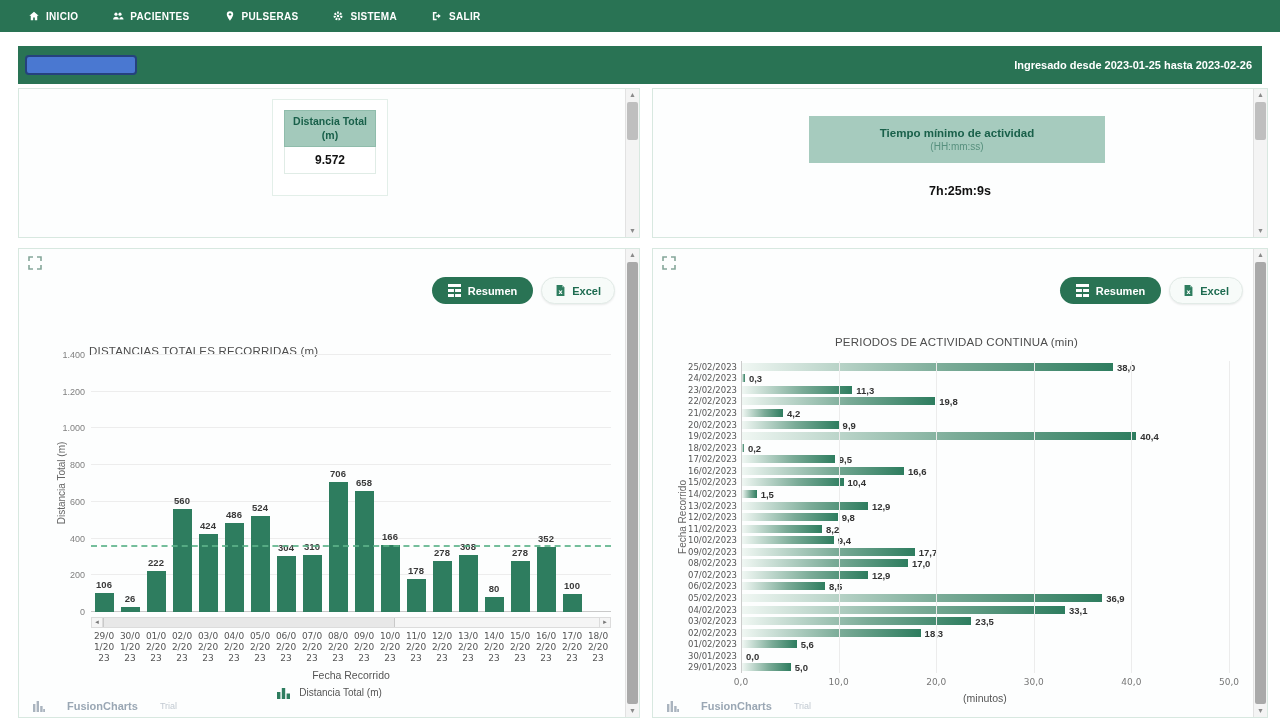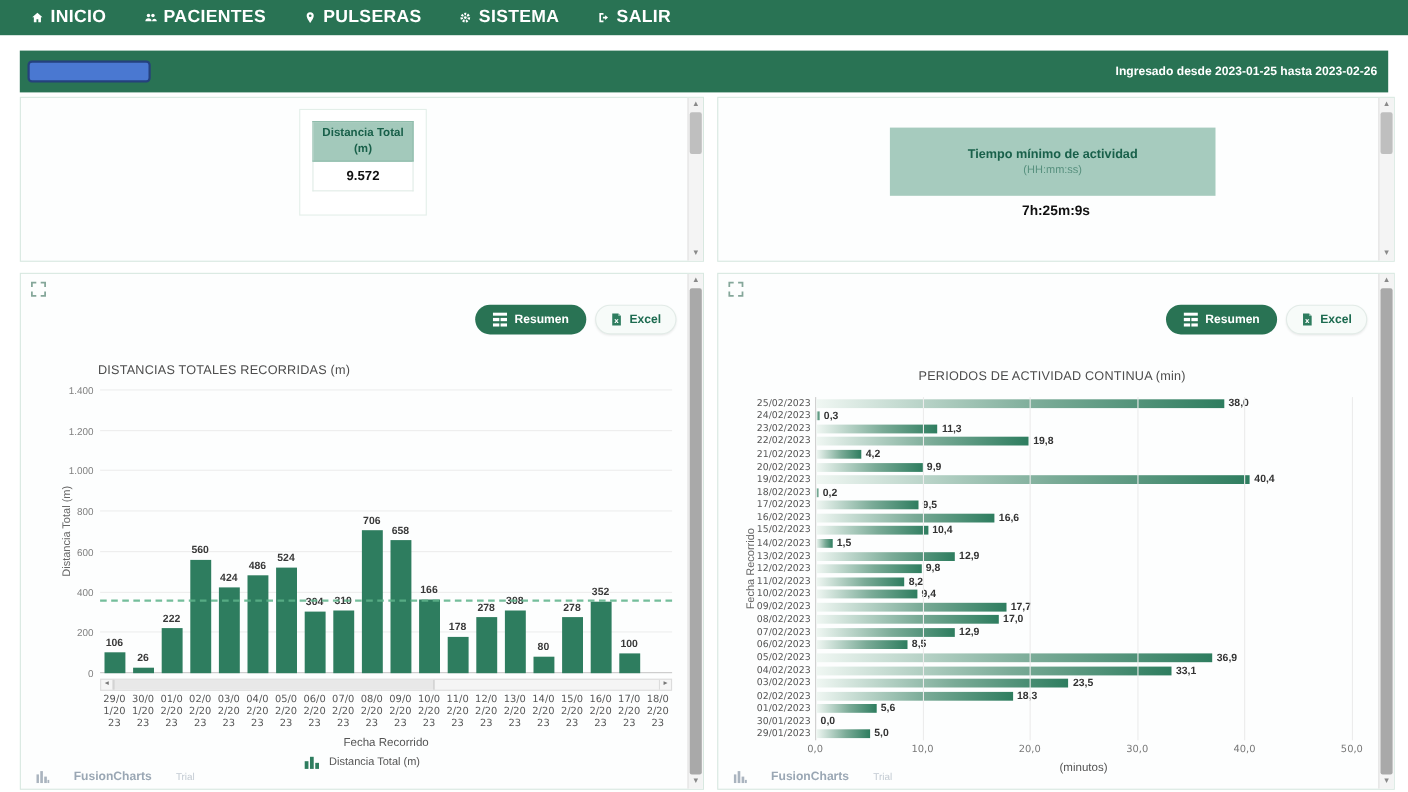--- a/index.html
+++ b/index.html
@@ -1,20 +1,20 @@
 <!DOCTYPE html>
 <html><head>
 <meta charset="utf-8">
 <style>
   html,body{margin:0;padding:0;background:#fff;}
   #app{position:relative;width:1280px;height:720px;overflow:hidden;font-family:"Liberation Sans",sans-serif;background:#fff;}
 
   
   #navbar{position:absolute;left:0;top:0;width:1280px;height:32px;background:#297354;display:flex;align-items:center;padding-left:28px;box-sizing:border-box;column-gap:34px;}
-  .nav-item{display:flex;align-items:center;gap:6px;color:#fff;font-size:16px;font-weight:700;letter-spacing:.3px;cursor:pointer;white-space:nowrap;}
+  .nav-item{display:flex;align-items:center;gap:6px;color:#fff;font-size:10px;font-weight:700;letter-spacing:.3px;cursor:pointer;white-space:nowrap;}
   .nav-ic{display:inline-flex;width:12px;height:12px;color:#fff;}
   .nav-ic svg{width:12px;height:12px;}
 
   
   #headerbar{position:absolute;left:18px;top:46px;width:1244px;height:38px;background:#297354;}
   #blue-btn{position:absolute;left:7px;top:9px;width:112px;height:20px;background:#4a78d1;border:2px solid #25417d;border-radius:4px;box-sizing:border-box;cursor:pointer;}
   #date-range{position:absolute;right:10px;top:0;height:38px;line-height:38px;color:#fff;font-size:11px;font-weight:700;}
 
   
   .panel{position:absolute;background:#fdfefe;border:1px solid #d8e8e0;box-sizing:border-box;}
@@ -31,37 +31,37 @@
   .vs-short{top:13px;height:38px;}
   .vs-long{top:13px;bottom:13px;background:#a9a9a9;}
 
   
   #dist-box{position:absolute;left:253px;top:10px;width:114px;height:95px;border:1px solid #e3efe9;background:#fff;}
   #dist-table{margin:10px auto 0;width:92px;border-collapse:collapse;}
   #dist-head{background:#a3c9bb;border:1px solid #8fbcab;padding:4px 2px;text-align:center;}
   #dist-head span{display:block;color:#19604a;font-weight:700;font-size:10.5px;line-height:1.3;}
   #dist-val{border:1px solid #e0ece6;border-top:none;padding:6px 2px;text-align:center;font-weight:700;font-size:12px;color:#111;}
 
-  #act-head{position:absolute;left:156px;top:27px;width:296px;height:62px;background:#a6cbbe;display:flex;flex-direction:column;align-items:center;justify-content:center;}
+  #act-head{position:absolute;left:156px;top:27px;width:296px;height:47px;background:#a6cbbe;display:flex;flex-direction:column;align-items:center;justify-content:center;}
   #act-head .l1{color:#19604a;font-weight:700;font-size:11.5px;}
   #act-head .l2{color:#57907e;font-size:10px;margin-top:2px;}
   #act-val{position:absolute;left:0;width:100%;top:95px;text-align:center;font-weight:700;font-size:12.5px;color:#111;}
 
   
   .expand-ic{position:absolute;left:8px;top:6px;width:16px;height:16px;cursor:pointer;}
   .btnrow{position:absolute;right:24px;top:28px;display:flex;gap:8px;align-items:center;}
   .btn-resumen{display:flex;align-items:center;gap:7px;background:#297354;color:#fff;border:none;border-radius:15px;padding:7px 16px;font-size:11px;font-weight:700;font-family:inherit;cursor:pointer;}
   .btn-excel{display:flex;align-items:center;gap:6px;background:#f7fbf9;color:#1d6b50;border:1px solid #e2ebe7;border-radius:15px;padding:6px 13px;font-size:11px;font-weight:700;font-family:inherit;cursor:pointer;box-shadow:0 1px 2px rgba(0,0,0,.08);}
   .chart-title{position:absolute;font-size:11.5px;color:#4d4d4d;letter-spacing:.2px;}
   .watermark{position:absolute;left:14px;bottom:5px;display:flex;align-items:center;gap:22px;}
   .watermark .wm-brand{color:#9aa7b4;font-size:11px;font-weight:600;}
   .watermark .wm-trial{color:#c2cad2;font-size:9px;}
 
   
-  #c1-title{left:70px;top:82px;}
+  #c1-title{left:70px;top:96px;}
   #c1-plot{position:absolute;left:72px;top:106px;width:520px;height:257px;}
   .gridline{position:absolute;left:0;right:0;height:1px;background:#ededed;}
   .baseline{position:absolute;left:0;right:0;bottom:0;height:1px;background:#c9c9c9;}
   .ytick{position:absolute;left:-48px;width:42px;text-align:right;font-size:9px;color:#808080;}
   .c1ylab{position:absolute;left:-158px;top:122px;width:257px;height:12px;transform:rotate(-90deg);text-align:center;font-size:10px;color:#666;white-space:nowrap;}
   #c1-bars{position:absolute;left:0;right:0;bottom:0;top:0;display:flex;align-items:flex-end;}
   .c1slot{width:26px;flex:none;position:relative;display:flex;justify-content:center;align-items:flex-end;height:100%;}
   .c1bar{width:19px;background:#2e7d5f;}
   .c1val{position:absolute;width:34px;left:-4px;text-align:center;font-size:9.5px;font-weight:700;color:#3a3a3a;}
   #c1-trend{position:absolute;left:0;right:0;border-top:2px dashed #5db38a;opacity:.85;}

